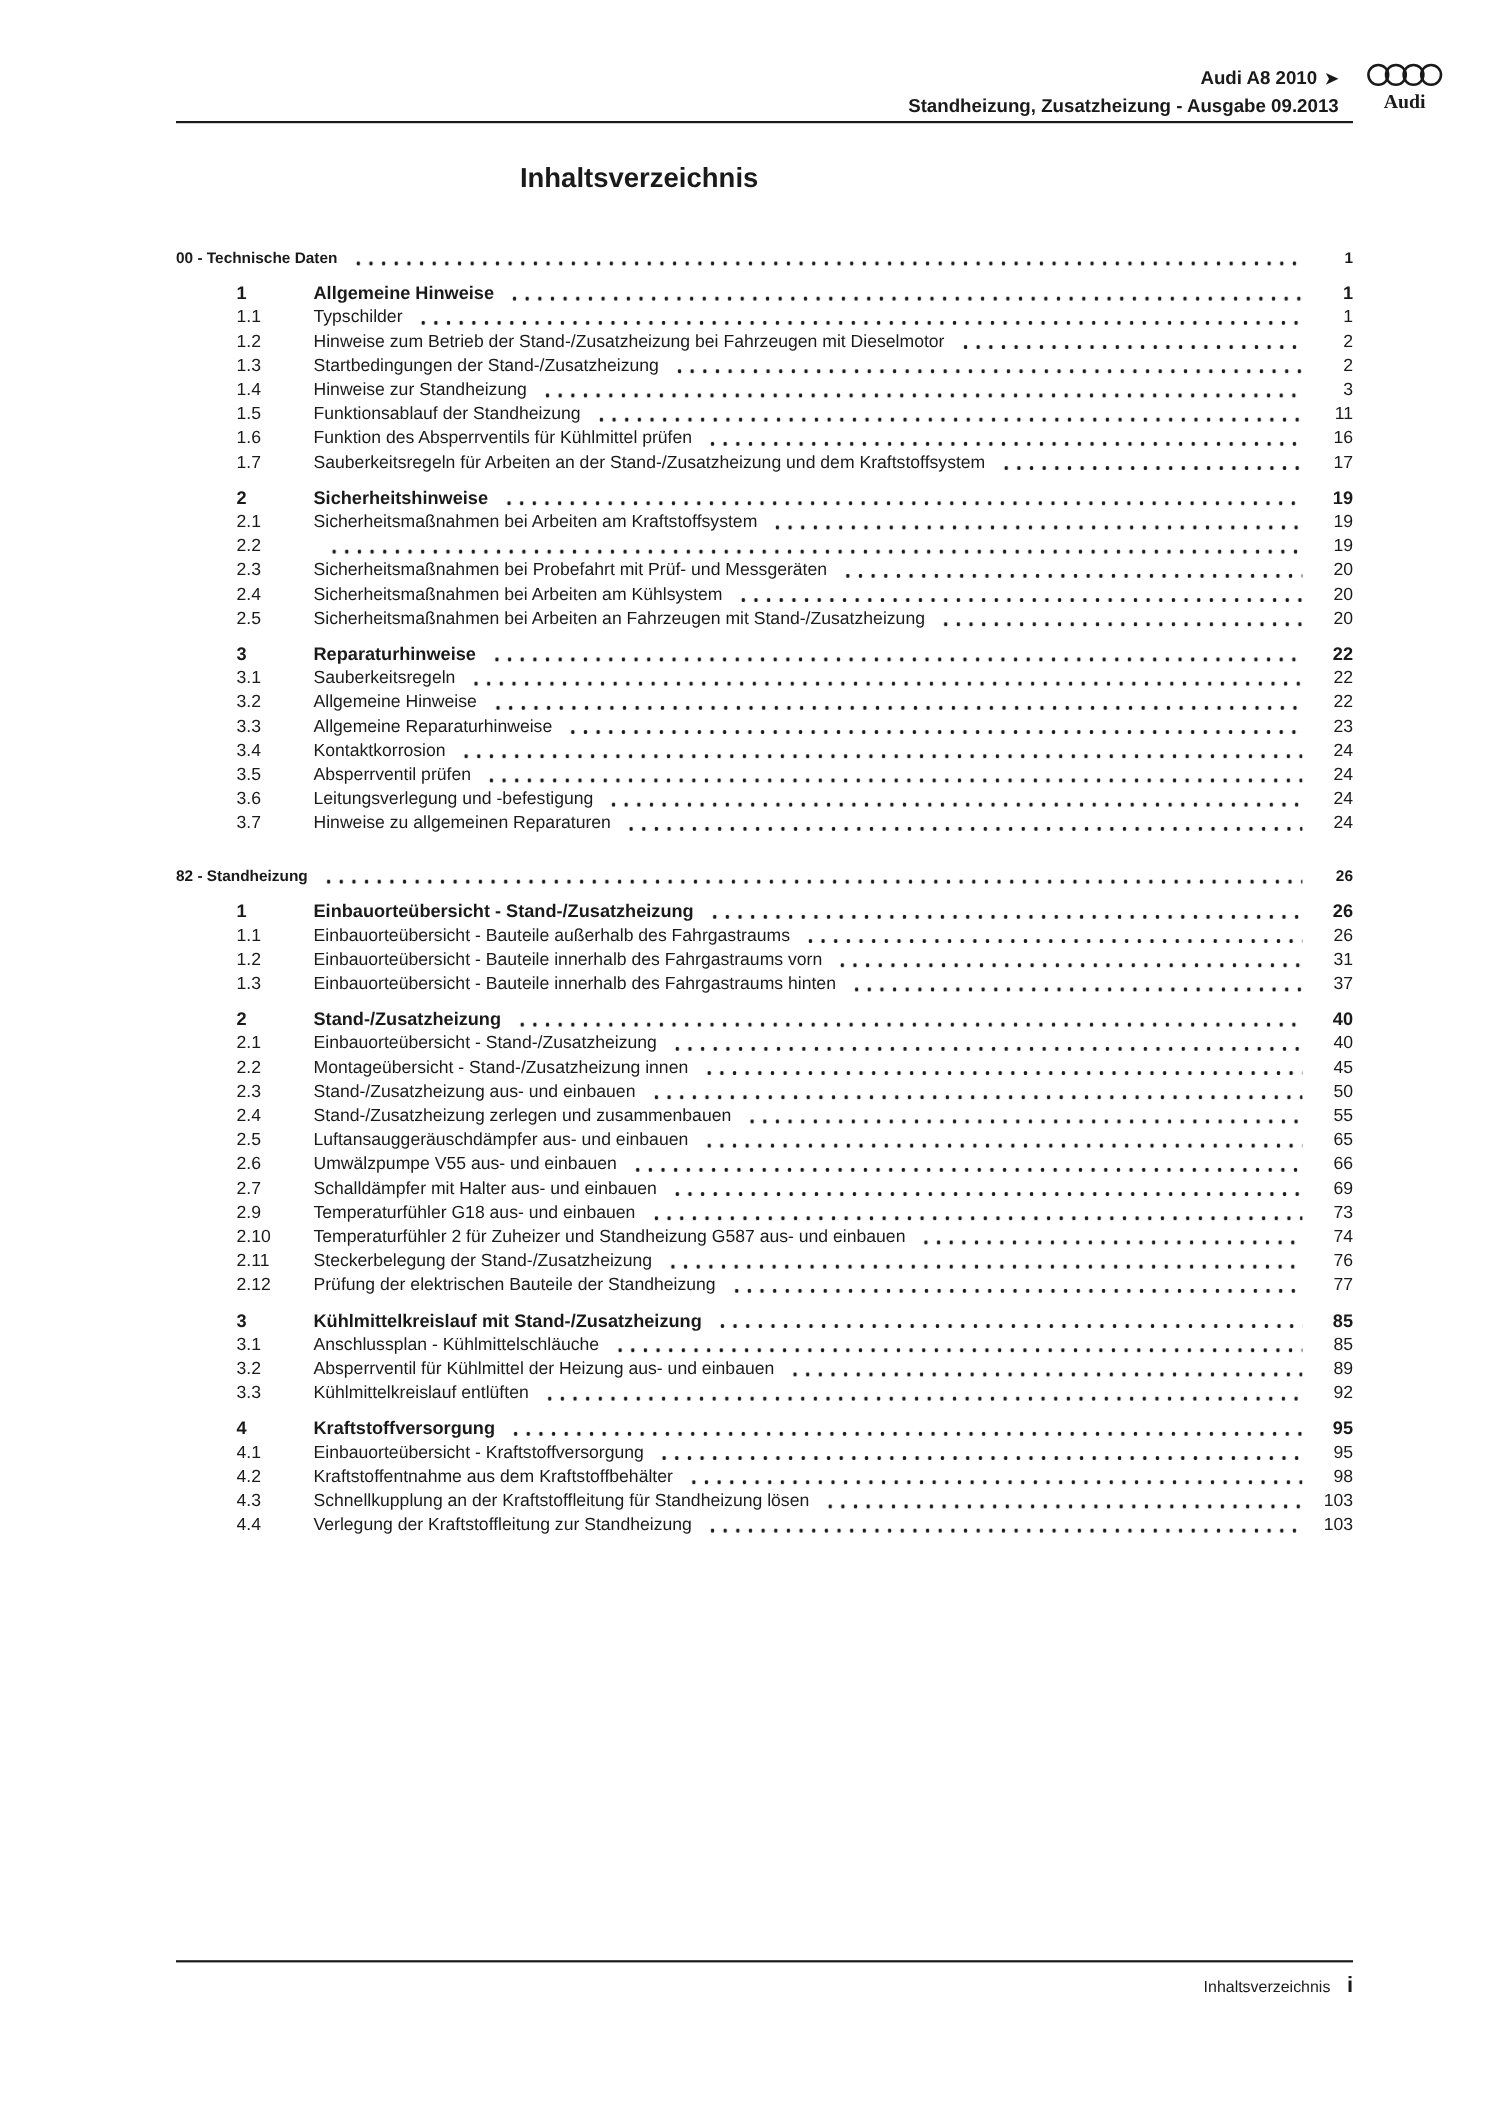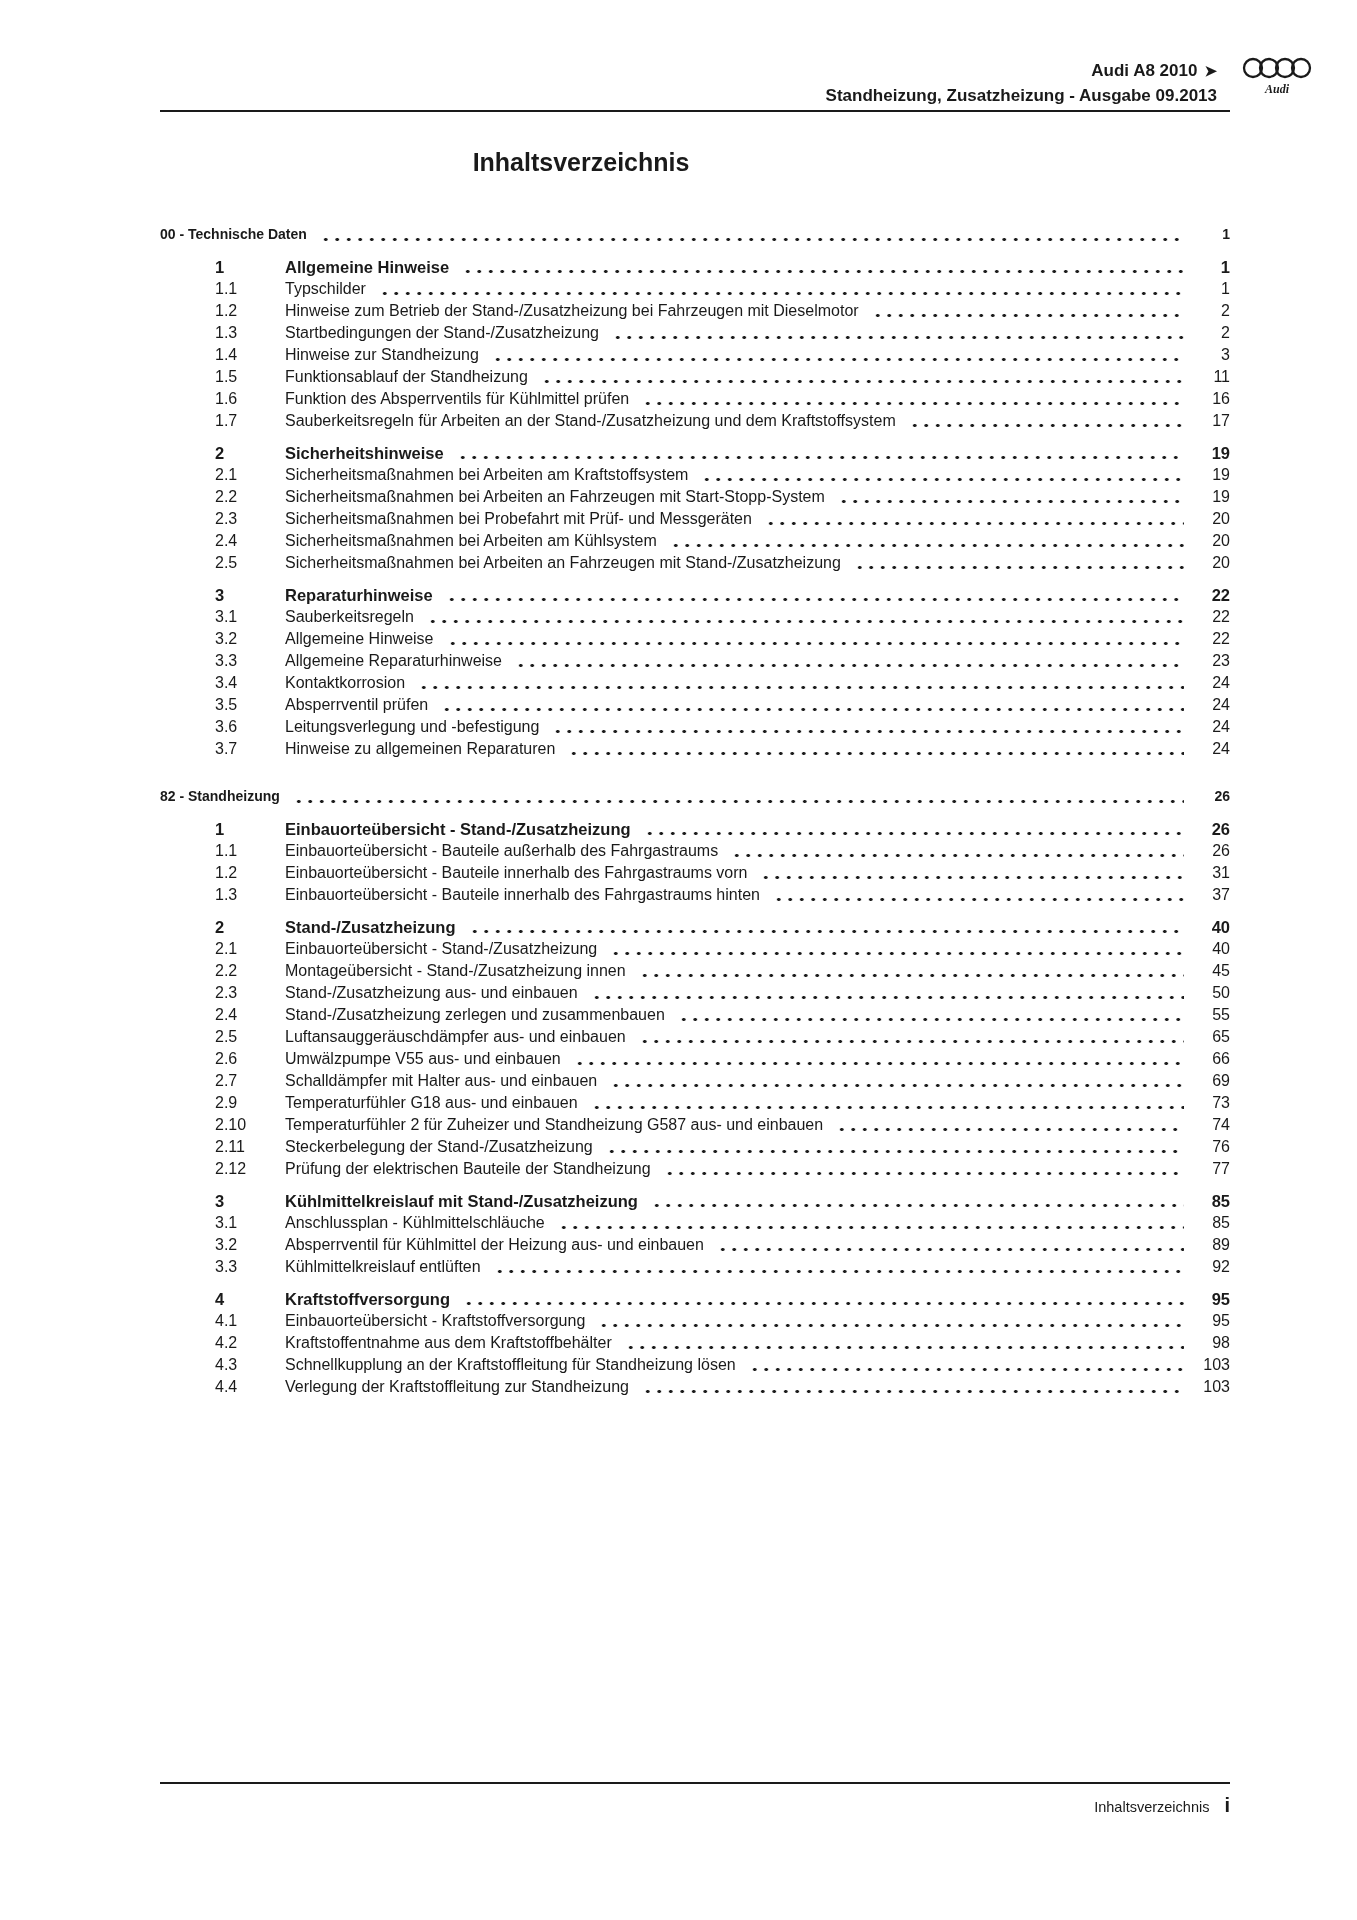--- a/index.html
+++ b/index.html
@@ -32,23 +32,22 @@
     font-size: 17px;
     line-height: 25px;
     margin-right: 24px;
     padding-top: 2px;
   }
   .arrow { margin-left: 7px; font-size: 15px; }
   .brand { width: 72px; text-align: center; }
   .brand svg { display: block; margin: 0 auto; }
   .brand-name {
     font-family: "Liberation Serif", serif;
-    font-style: italic;
     font-weight: bold;
-    font-size: 12px;
+    font-size: 18px;
     margin-top: 1px;
   }
   .header-rule {
     position: absolute;
     top: 110px;
     left: 160px;
     width: 1070px;
     border-top: 2px solid #1a1a1a;
   }
 
@@ -212,21 +211,20 @@
         <span class="pg">19</span>
       </div>
       <div class="row entry item-row">
         <span class="num">2.1</span>
         <span class="title-cell">Sicherheitsmaßnahmen bei Arbeiten am Kraftstoffsystem</span>
         <span class="leader"></span>
         <span class="pg">19</span>
       </div>
       <div class="row entry item-row">
         <span class="num">2.2</span>
-        <span class="title-cell">Sicherheitsmaßnahmen bei Arbeiten an Fahrzeugen mit Start-Stopp-System</span>
         <span class="leader"></span>
         <span class="pg">19</span>
       </div>
       <div class="row entry item-row">
         <span class="num">2.3</span>
         <span class="title-cell">Sicherheitsmaßnahmen bei Probefahrt mit Prüf- und Messgeräten</span>
         <span class="leader"></span>
         <span class="pg">20</span>
       </div>
       <div class="row entry item-row">

